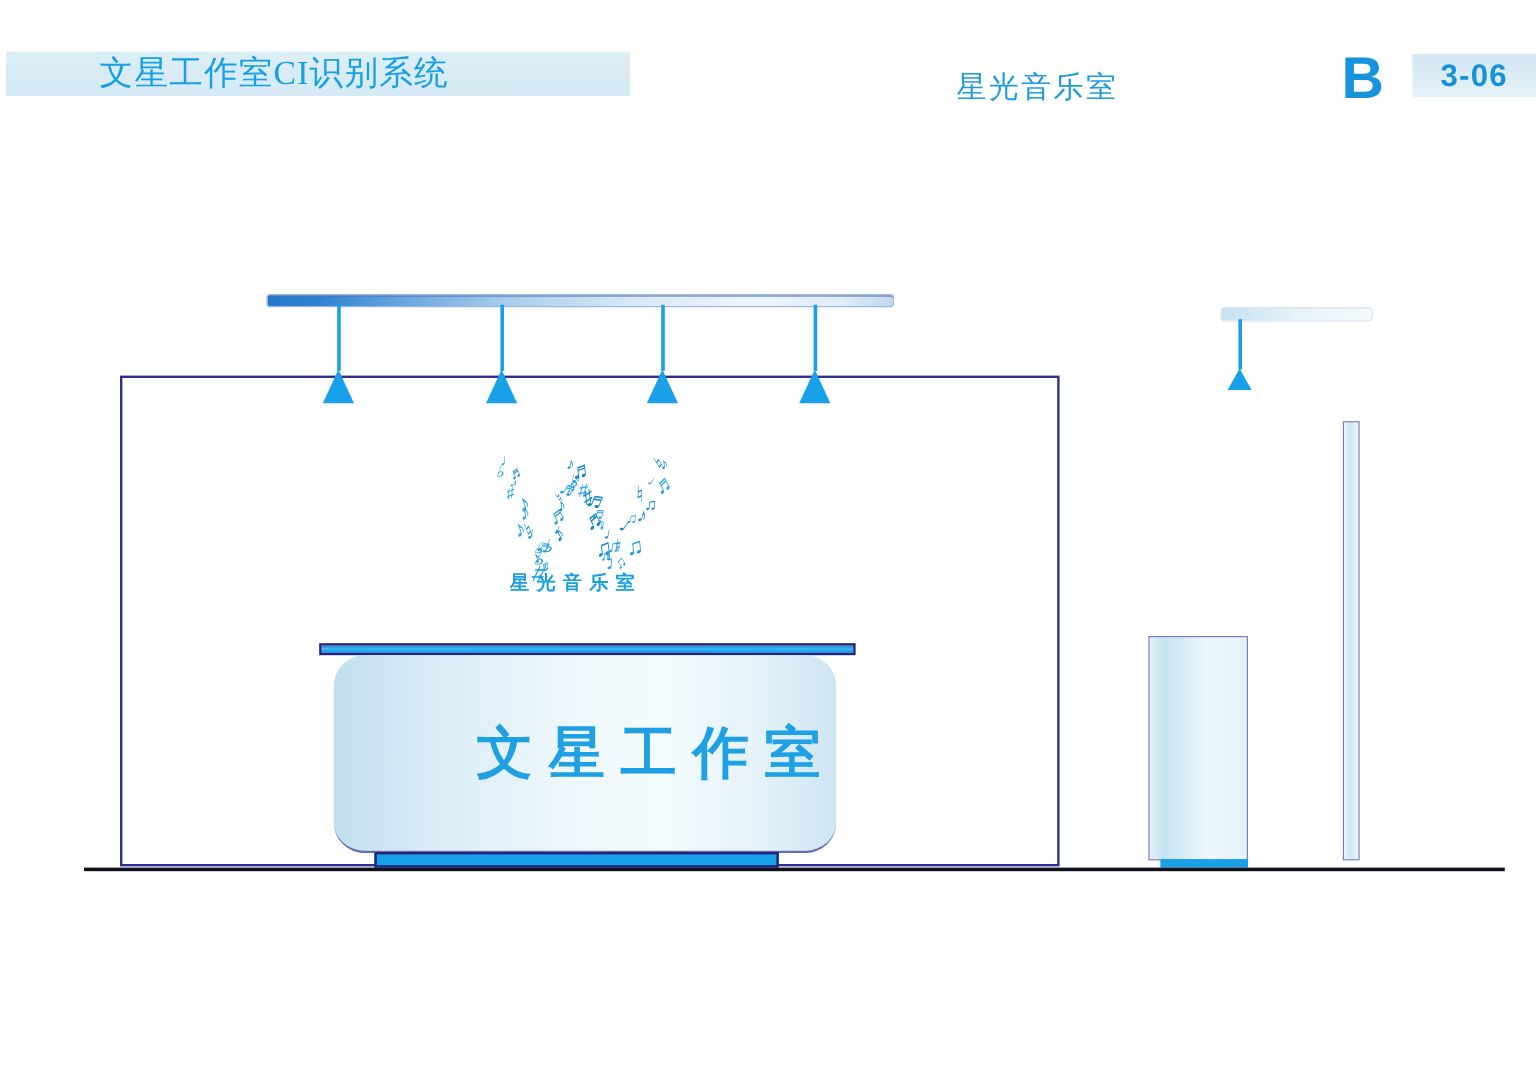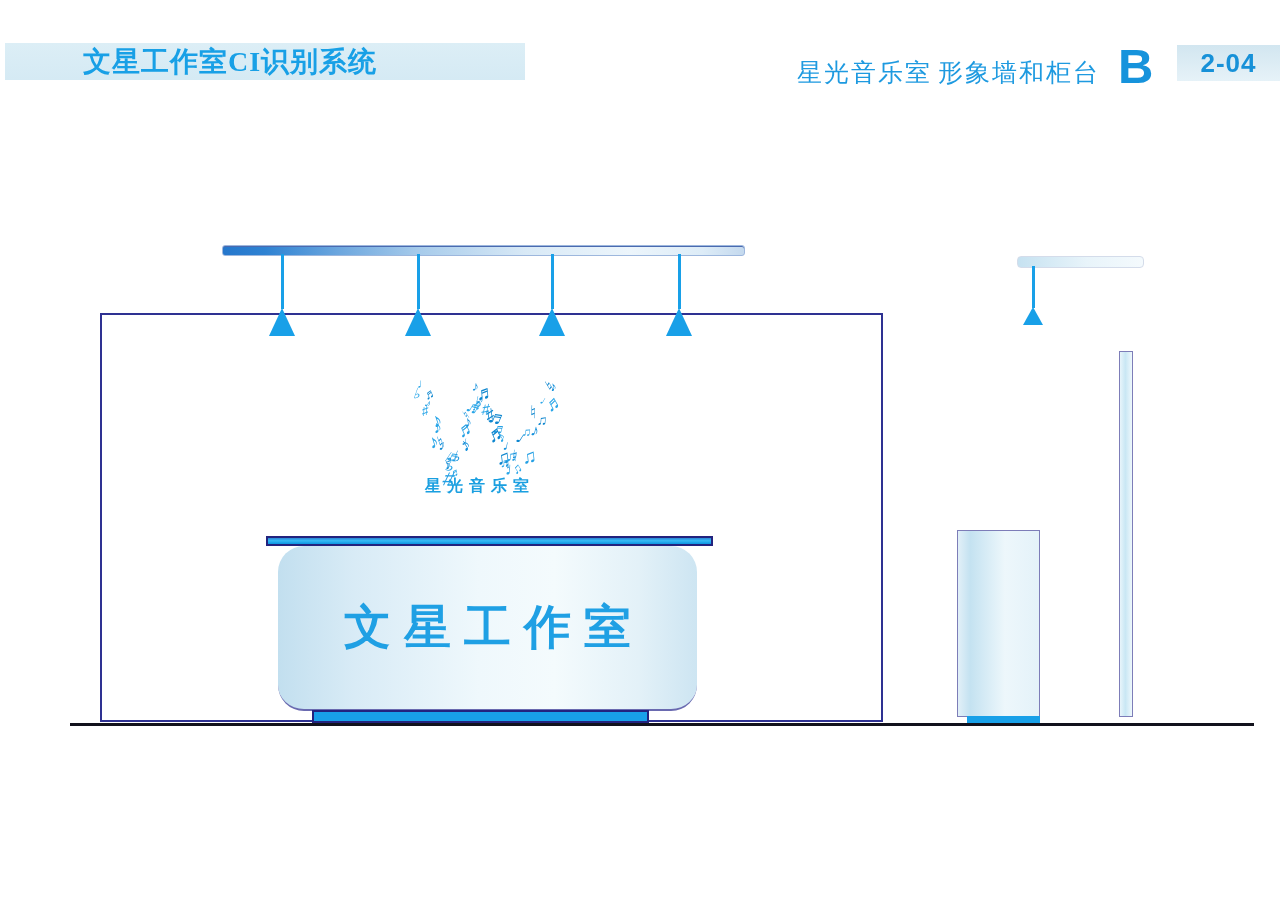--- a/index.html
+++ b/index.html
@@ -3,21 +3,21 @@
 <meta charset="utf-8">
 <style>
   html,body{margin:0;padding:0;background:#ffffff;}
   #canvas{position:relative;width:1280px;height:905px;background:#ffffff;overflow:hidden;
           font-family:"Liberation Sans", sans-serif;}
 
   
   .title-bar{position:absolute;left:5px;top:43px;width:520px;height:37px;
              background:linear-gradient(180deg,#dceef6,#d5eaf4);}
   .title-text{position:absolute;left:78px;top:1px;font-family:"Liberation Serif",serif;
-              font-weight:bold;font-size:28px;line-height:36px;color:#18a0e6;letter-spacing:1px;}
+              font-weight:normal;font-size:28px;line-height:36px;color:#18a0e6;letter-spacing:1px;}
   .hdr-label{position:absolute;top:56px;font-family:"Liberation Serif",serif;
              font-size:25px;color:#1e9ae0;letter-spacing:2px;}
   .hdr-label.app{left:797px;}
   .hdr-label.page{left:938px;}
   .index-letter{position:absolute;left:1118px;top:38px;font-size:49px;font-weight:bold;
                 color:#1693dc;font-family:"Liberation Sans",sans-serif;}
   .code-box{position:absolute;left:1177px;top:45px;width:103px;height:36px;
             background:linear-gradient(180deg,#d2e6f0,#e6f2f8);
             display:flex;align-items:center;justify-content:center;}
   .code-text{font-size:26px;font-weight:bold;color:#1791d8;letter-spacing:1px;}
@@ -42,21 +42,21 @@
              font-family:"Liberation Serif",serif;}
 
   
   .counter-top{position:absolute;left:266px;top:536px;width:443px;height:6px;
                border:2px solid #23237e;
                background:linear-gradient(180deg,#2b84d4,#36bbf5 45%,#0d94e0);}
   .counter-body{position:absolute;left:278px;top:546px;width:419px;height:163px;
                 border-radius:26px;border-bottom:2px solid #6a6ab0;
                 background:linear-gradient(90deg,#c2dfef 0%,#d8ebf6 18%,#eff8fc 48%,
                            #f4fbfd 66%,#e3f1f8 86%,#cde5f2 100%);
-                display:flex;align-items:center;justify-content:center;}
+                display:flex;align-items:center;justify-content:flex-end;}
   .counter-text{font-size:47px;font-weight:bold;color:#1fa0e4;letter-spacing:13px;
                 font-family:"Liberation Serif",serif;padding-left:13px;}
   .counter-base{position:absolute;left:312px;top:710px;width:333px;height:9px;
                 border:2px solid #23237e;background:#18a0e8;}
 
   
   .side-light-bar{position:absolute;left:1017px;top:256px;width:125px;height:10px;border-radius:4px;
                   border:1px solid #d4dcea;
                   background:linear-gradient(90deg,#c6e2f1,#e8f4fa 55%,#f4fafd);}
   .side-panel{position:absolute;left:1119px;top:351px;width:12px;height:364px;
@@ -71,24 +71,23 @@
 </style>
 </head>
 <body>
 
 <div id="canvas">
 
   <div class="title-bar">
     <div class="title-text">文星工作室CI识别系统</div>
   </div>
   <div class="hdr-label app">星光音乐室</div>
-  <div class="hdr-label page">形象墙和柜台</div>
   <div class="index-letter">B</div>
   <div class="code-box">
-    <span class="code-text">2-04</span>
+    <span class="code-text">3-06</span>
   </div>
 
   <div class="light-bar"></div>
   <div class="stem" style="left:281px;top:254px;height:55px;"></div>
   <div class="stem" style="left:417px;top:254px;height:55px;"></div>
   <div class="stem" style="left:551px;top:254px;height:55px;"></div>
   <div class="stem" style="left:678px;top:254px;height:55px;"></div>
 
   <div class="wall-rect"></div>
 

